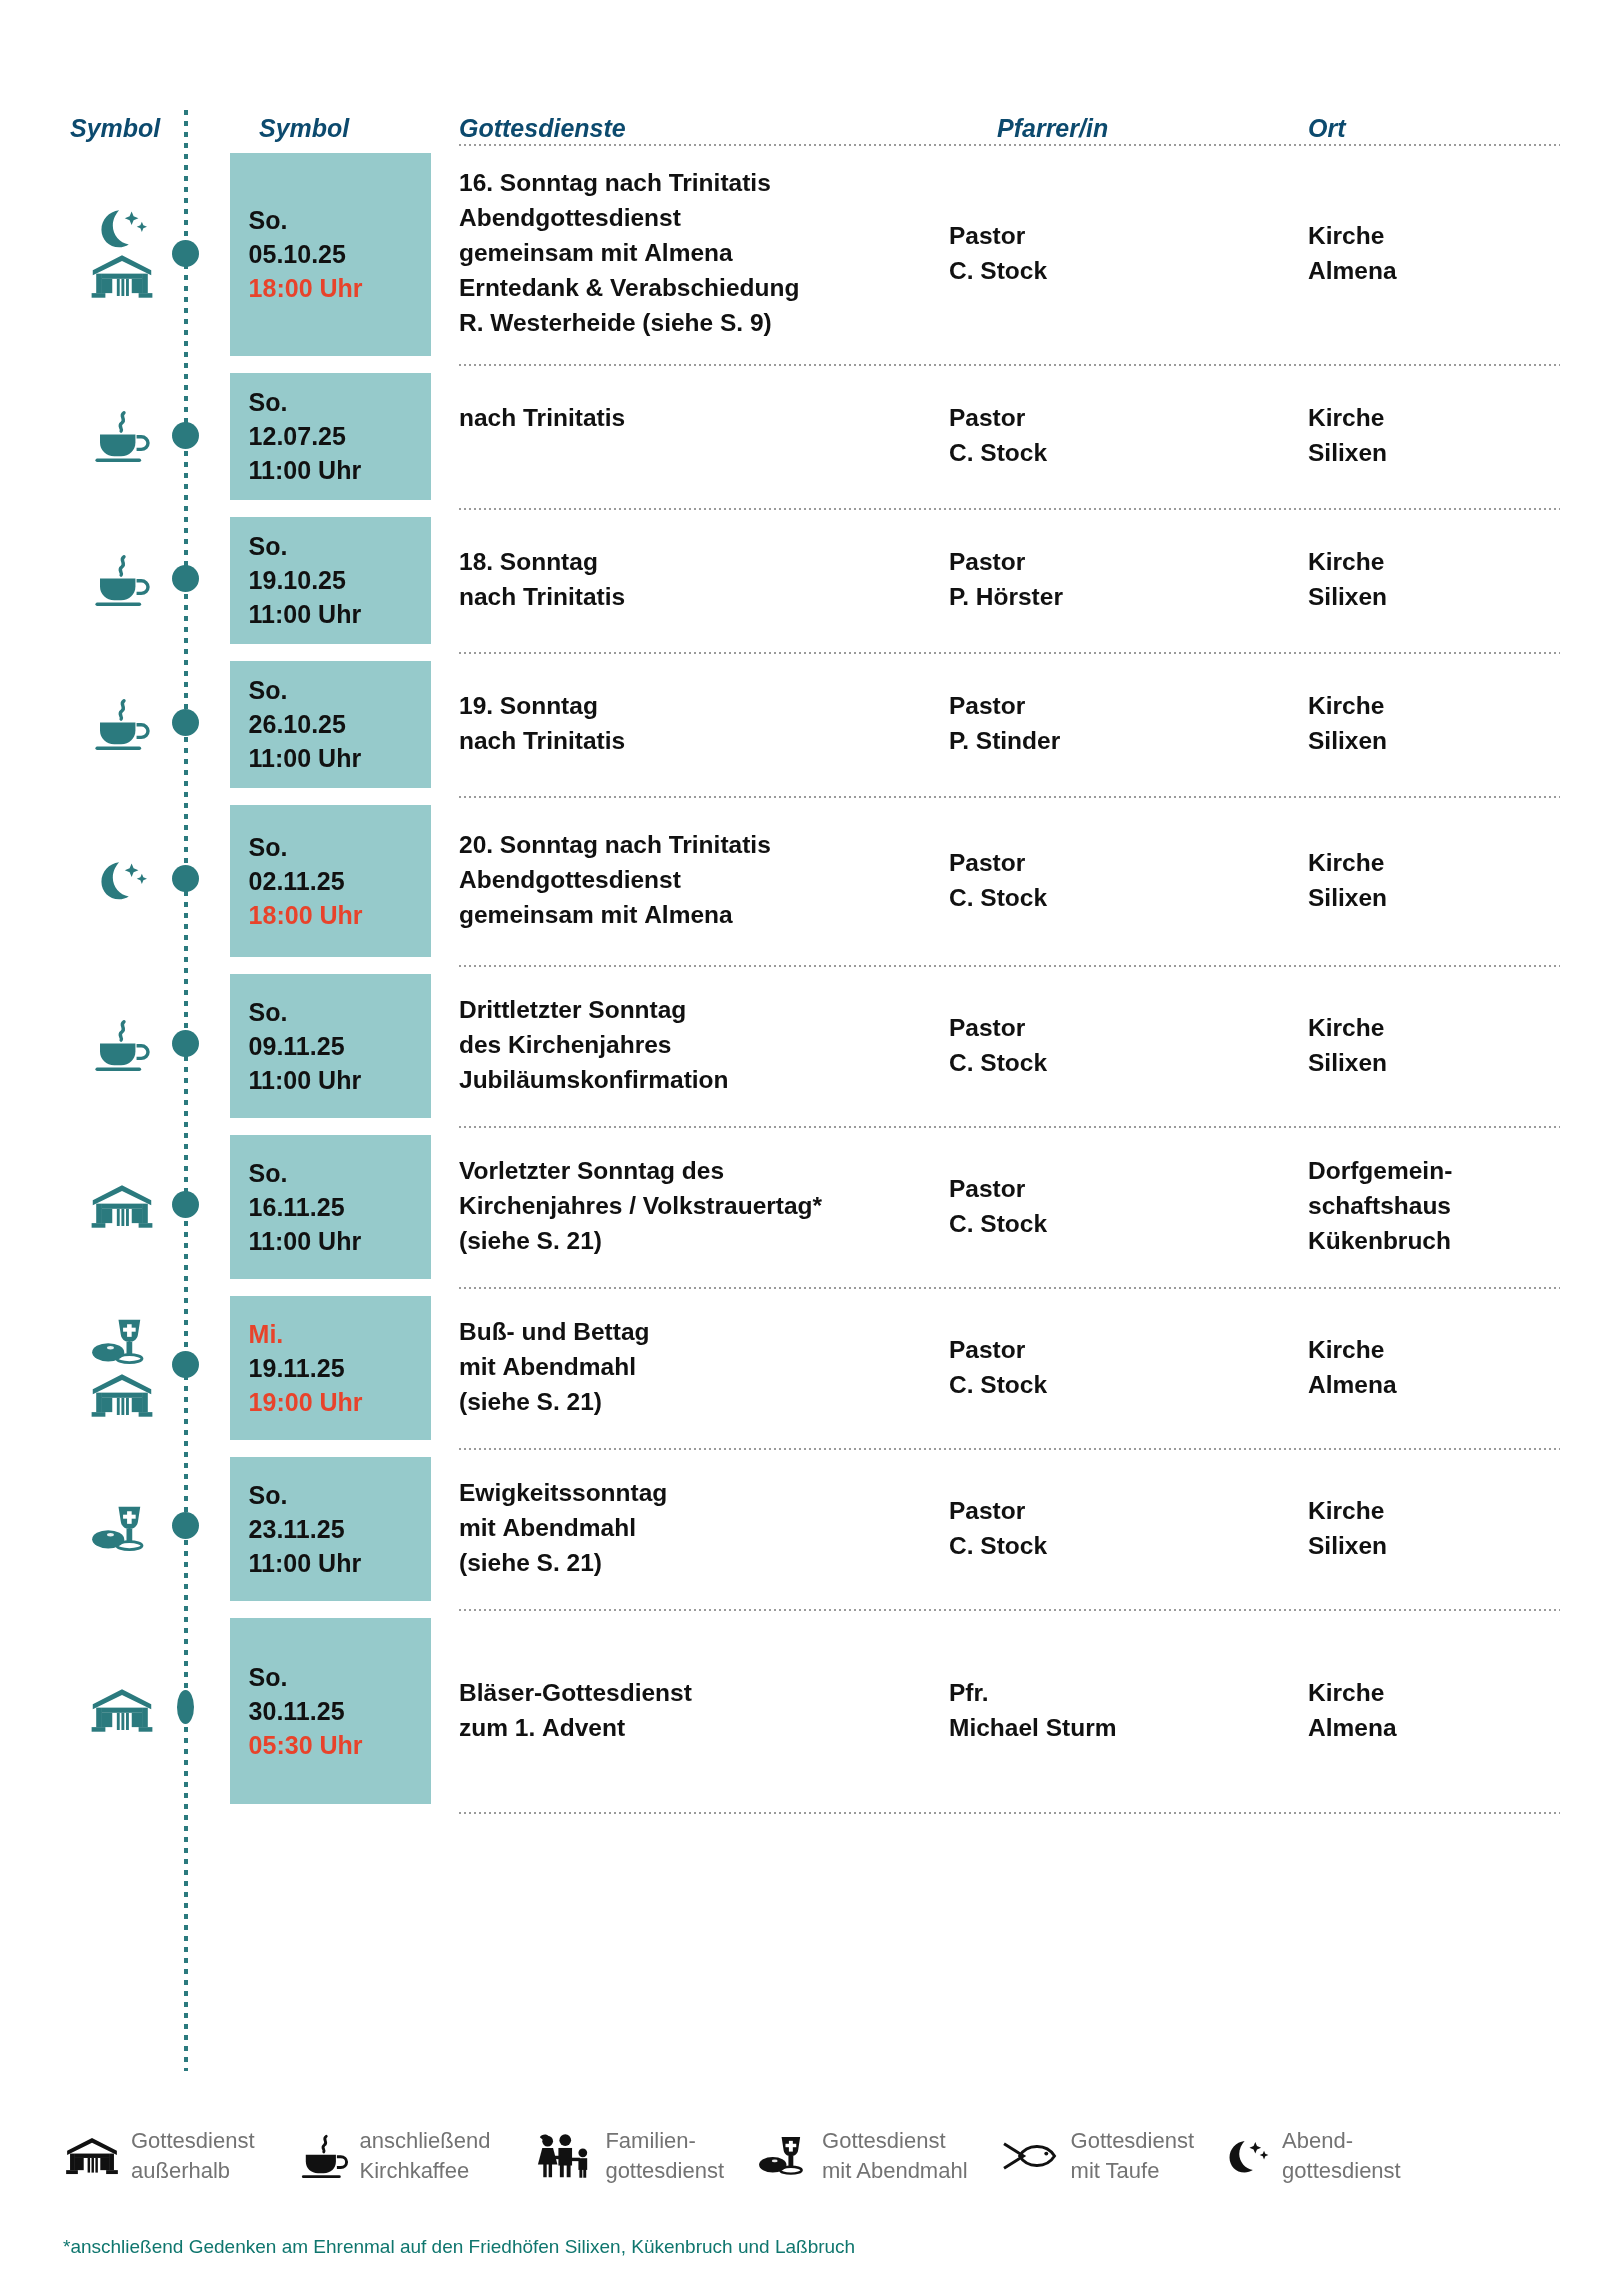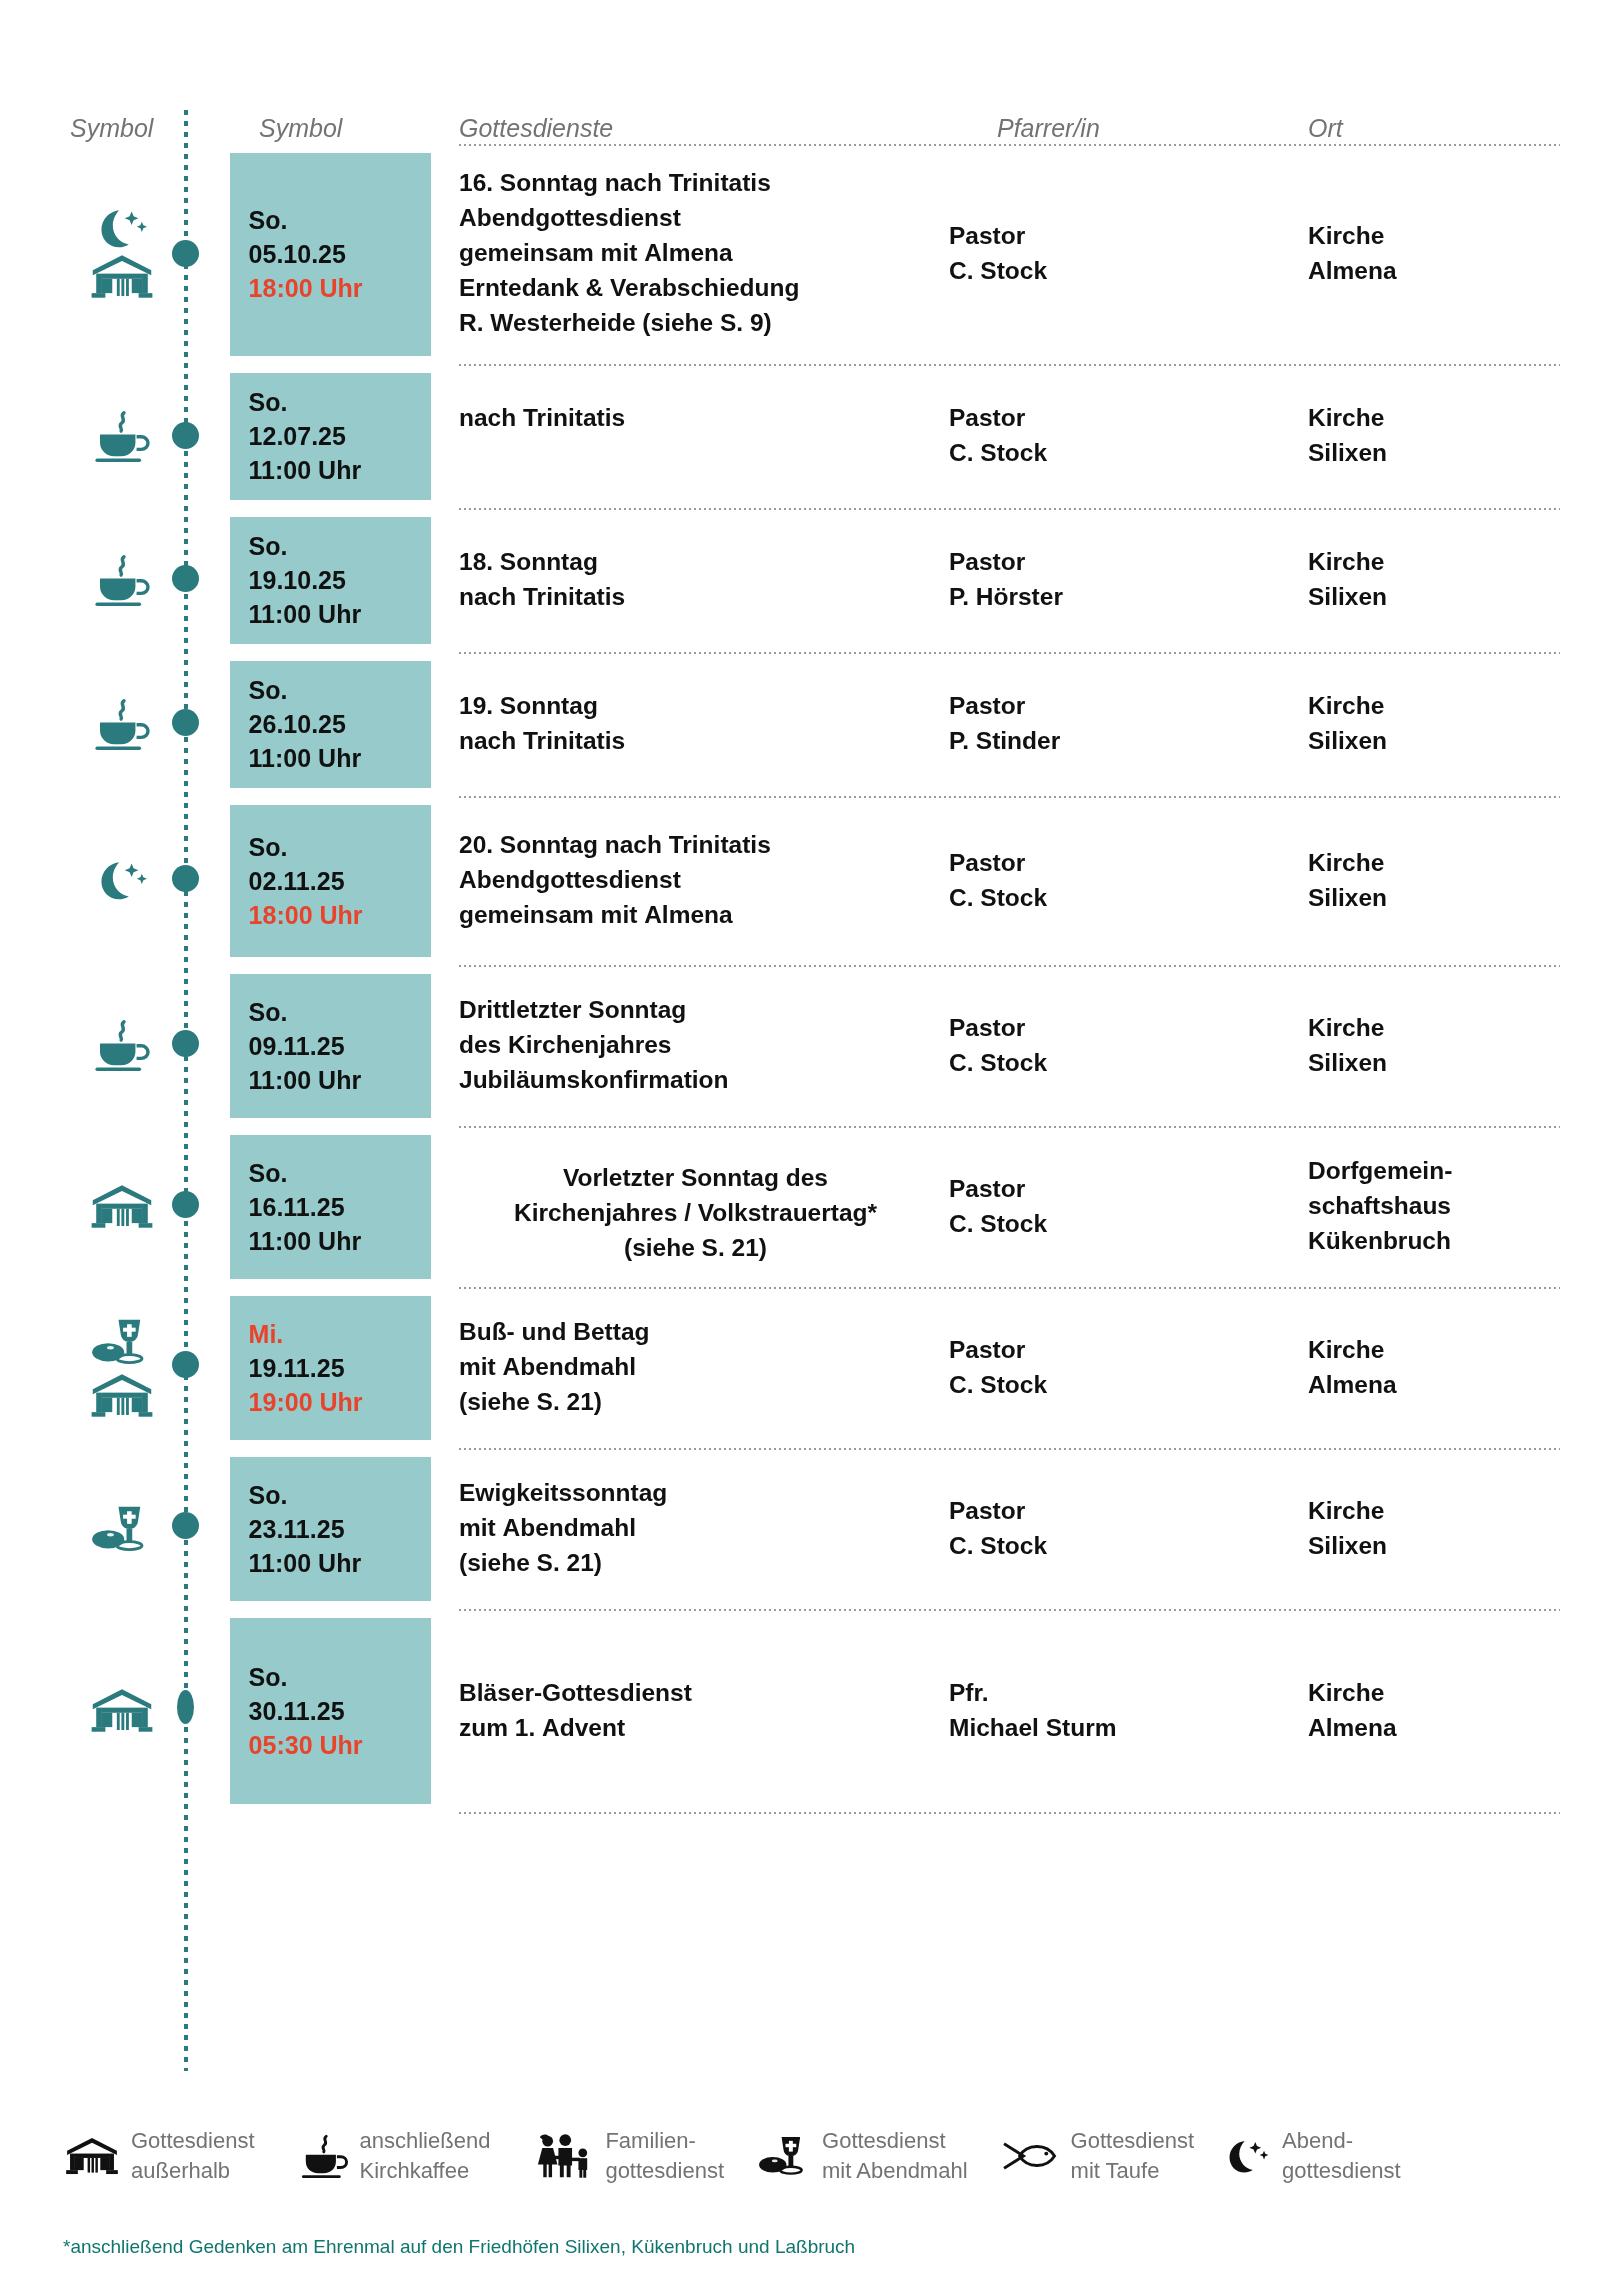--- a/index.html
+++ b/index.html
@@ -20,23 +20,23 @@
     font-weight:bold;
     color:#1f6f73;
     letter-spacing:-0.3px;
     white-space:nowrap;
   }
 
   
   .colhead{
     position:absolute;
     font-size:25px;
-    font-weight:normal;
+    font-weight:bold;
     font-style:italic;
-    color:#737373;
+    color:#0c4a6e;
     white-space:nowrap;
   }
   .ch-symbol{left:70px;  top:114px;}
   .ch-termine{left:259px;top:114px;}
   .ch-gd{left:459px;     top:114px;}
   .ch-pf{left:949px;    top:114px;margin-left:48px;}
   .ch-ort{left:1308px;   top:114px;}
 
   
   .timeline{
@@ -338,21 +338,21 @@
         <rect x="88" y="70" width="24" height="8" fill="#2b7a7e"></rect>
       </svg>
         </div>
         <div class="datebox" style="top: 8.5px; height: 144px;">
           <div class="dlines">
             <div>So.</div>
             <div>16.11.25</div>
             <div>11:00 Uhr</div>
           </div>
         </div>
-        <div class="cell c-gd" style="top: 34px; text-align: center;">
+        <div class="cell c-gd" style="top: 27px;">
           <div>Vorletzter&nbsp;Sonntag&nbsp;des</div>
           <div>Kirchenjahres&nbsp;/&nbsp;Volkstrauertag*</div>
           <div>(siehe&nbsp;S.&nbsp;21)</div>
         </div>
         <div class="cell c-pf" style="top: 45px;">
           <div>Pastor</div>
           <div>C.&nbsp;Stock</div>
         </div>
         <div class="cell c-ort" style="top: 27px;">
           <div>Dorfgemein-</div>

